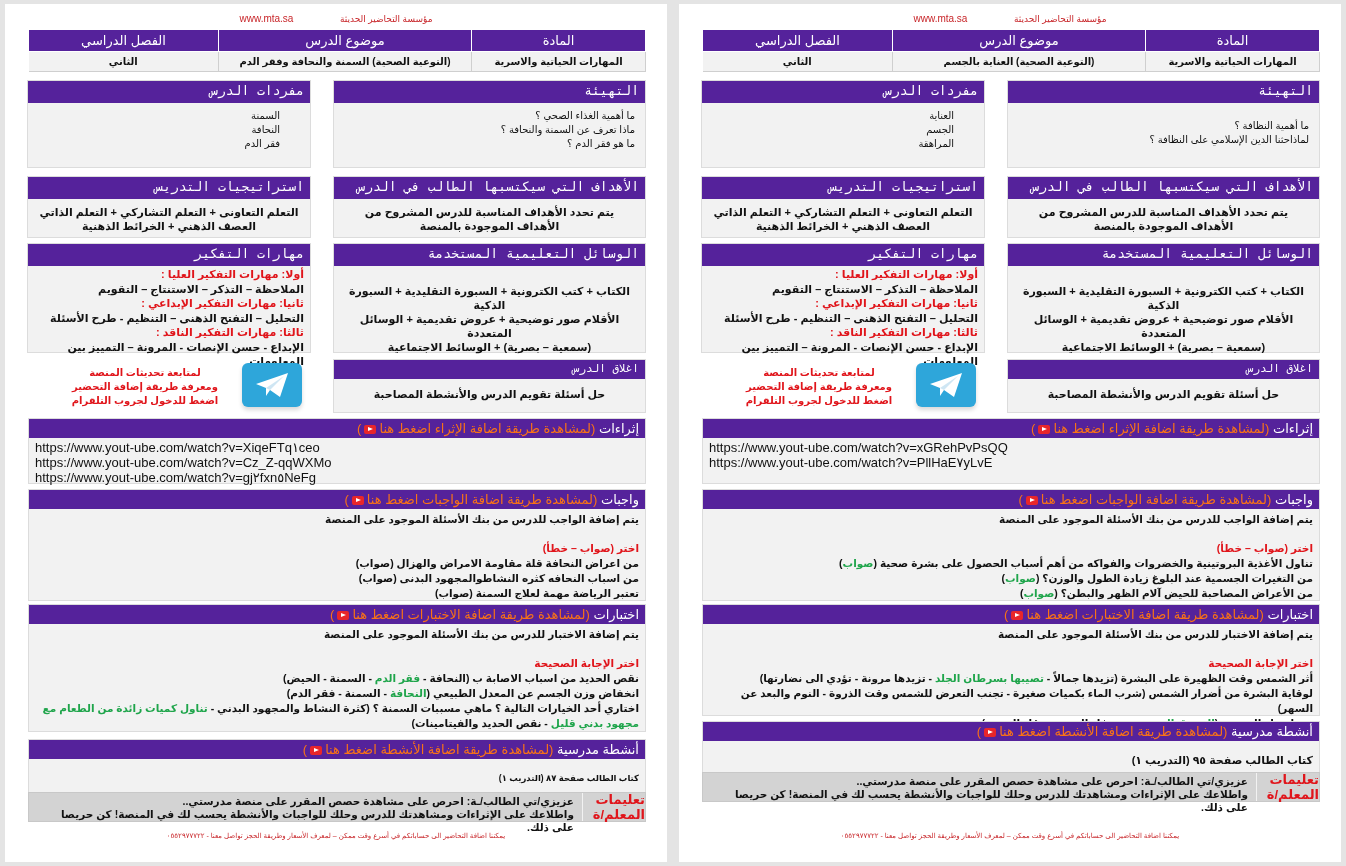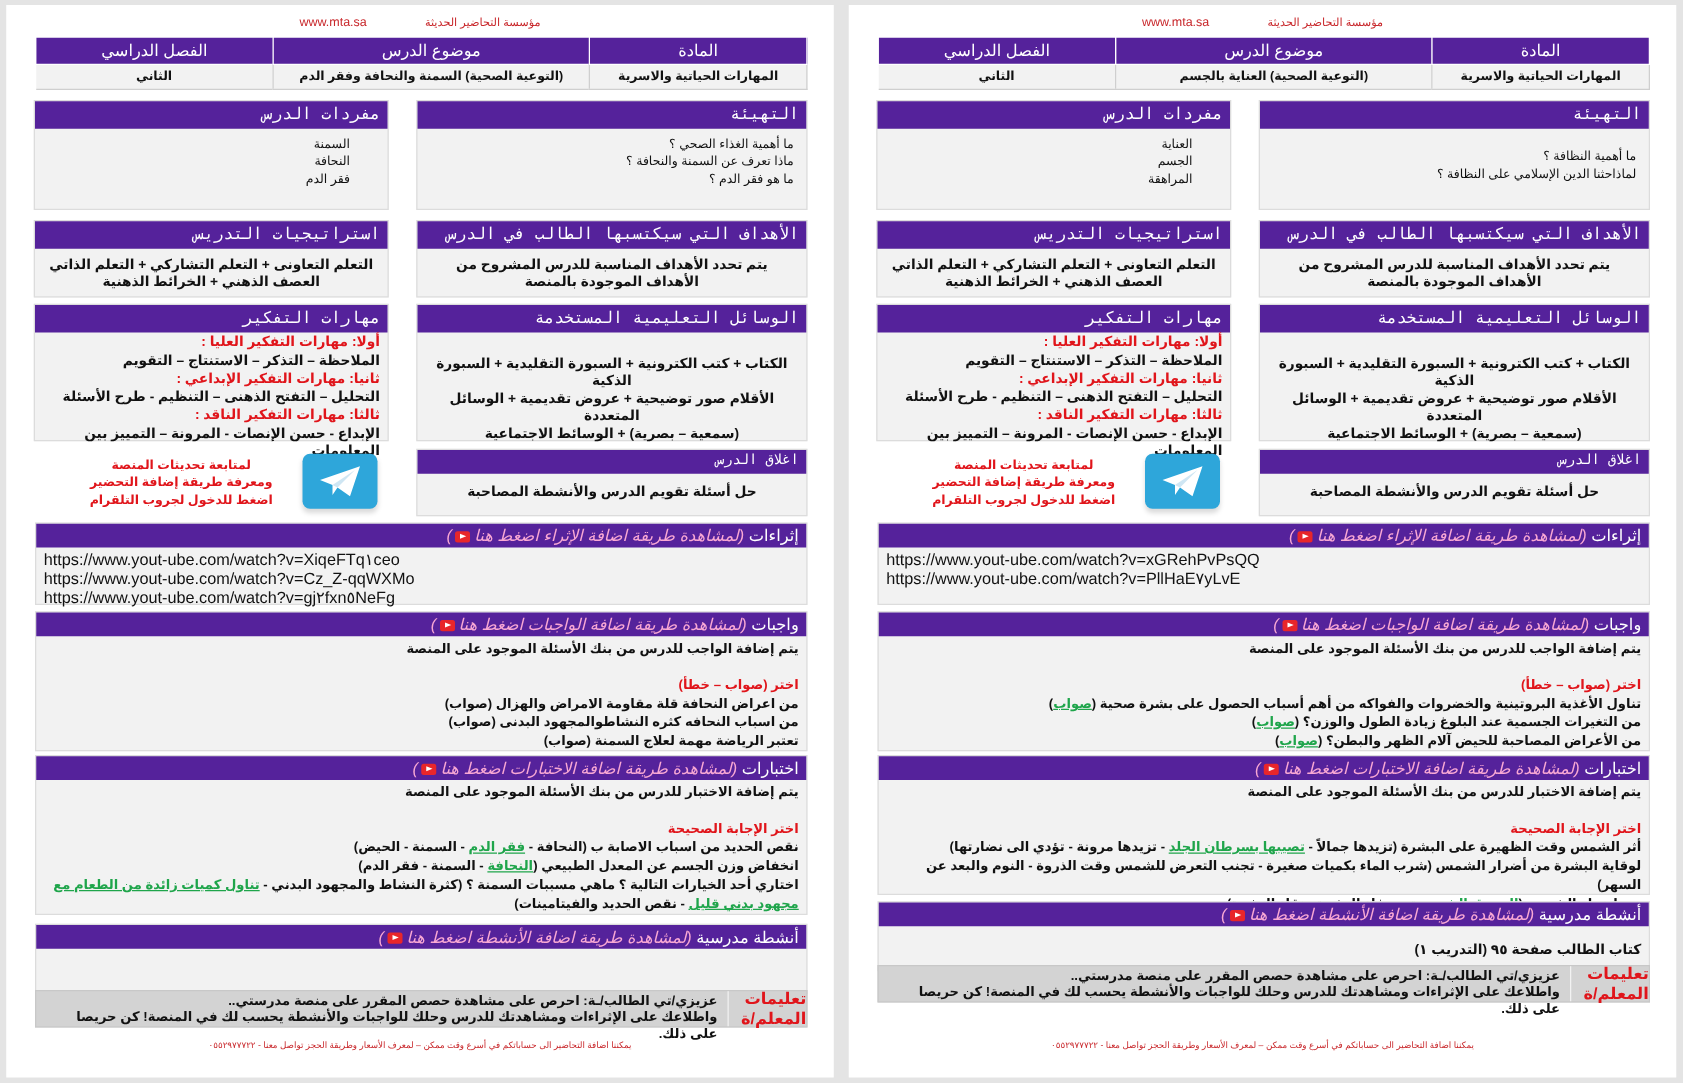--- a/index.html
+++ b/index.html
@@ -13,24 +13,24 @@
   .brand .url { font-size: 10px; }
   .hdr-table { position: absolute; top: 25px; left: 23px; width: 618px; border-collapse: collapse; direction: rtl; }
   .hdr-table th { background: #55229b; color: #fff; font-weight: normal; font-size: 13px; height: 22px; border: 1px solid #fff; }
   .hdr-table td { background: #f2f2f2; color: #111; font-weight: bold; font-size: 10px; height: 20px; text-align: center; border-right: 1px solid #cfcfcf; border-bottom: 1px solid #cfcfcf; }
   .box { position: absolute; background: #f2f2f2; border: 1px solid #dcdcdc; }
   .box .bh { background: #55229b; color: #fff; height: 22px; line-height: 22px; padding-right: 6px; font-size: 13px; text-align: right; font-family: Liberation Mono, monospace; }
   .box .bb { font-size: 10px; color: #111; text-align: right; padding: 6px 10px; line-height: 14px; }
   .bb.bold { font-weight: bold; font-size: 11px; }
   .bb.center { text-align: center; }
   .red { color: #e0151b; }
-  .green { color: #1fa54b; text-decoration: underline; }
+  .green { color: #1fa54b; }
   .wide { position: absolute; left: 23px; width: 618px; background: #f2f2f2; border: 1px solid #dcdcdc; }
   .wide .bh { background: #55229b; color: #fff; height: 19px; line-height: 19px; padding-right: 6px; font-size: 13px; text-align: right; }
-  .wide .bh .yel { color: #f9a8d4; font-style: italic; }
+  .wide .bh .yel { color: #f97316; }
   .yt { display: inline-block; width: 12px; height: 9px; background: #e8262a; border-radius: 2px; vertical-align: middle; position: relative; margin: 0 3px; }
   .yt::after { content: ""; position: absolute; left: 4px; top: 2px; border-left: 5px solid #fff; border-top: 2.5px solid transparent; border-bottom: 2.5px solid transparent; }
   .links { font-size: 13px; color: #111; text-align: right; padding: 2px 6px; line-height: 15px; direction: ltr; }
   .links div { text-align: left; }
   .wide .bb { font-size: 10.5px; font-weight: bold; color: #111; padding: 3px 6px; line-height: 15px; text-align: right; }
   .telegram { position: absolute; width: 60px; height: 44px; background: #2ea6da; border-radius: 6px; box-shadow: 0 3px 4px rgba(0,0,0,0.15); }
   .tg-text { position: absolute; font-size: 10px; font-weight: bold; color: #e0151b; text-align: center; line-height: 14px; width: 150px; }
   .teacher { position: absolute; left: 23px; width: 618px; height: 30px; background: #d3d3d3; display: flex; direction: rtl; border: 1px solid #c8c8c8; }
   .teacher .tl { width: 63px; color: #e0151b; font-weight: bold; font-size: 13px; display: flex; align-items: center; justify-content: center; border-left: 1px solid #f2f2f2; }
   .teacher .tm { flex: 1; font-size: 10.5px; font-weight: bold; color: #111; padding: 2px 8px; line-height: 13px; text-align: right; }
@@ -170,20 +170,21 @@
             <div><span>اختاري أحد الخيارات التالية ؟ ماهي مسببات السمنة ؟ (كثرة النشاط والمجهود البدني - </span><span class="green">تناول كميات زائدة من الطعام مع مجهود بدني قليل</span><span> - نقص الحديد والفيتامينات)</span></div>
           </div>
       </div>
     </div>
 
     <div class="wide act-box" style="height: 56px; top: 735px;">
       <div class="bh">
         <span>أنشطة مدرسية</span>
         <span class="yel"><span>(لمشاهدة طريقة اضافة الأنشطة اضغط هنا</span><span class="yt"></span><span>)</span></span>
       </div>
+      <div class="bb" style="font-size:8.5px; padding-top:12px">كتاب الطالب صفحة ٨٧ (التدريب ١)</div>
     </div>
 
     <div class="teacher" style="top: 788px;">
       <div class="tl">تعليمات المعلم/ة</div>
       <div class="tm">
         <div>عزيزي/تي الطالب/ـة: احرص على مشاهدة حصص المقرر على منصة مدرستي..</div>
         <div>واطلاعك على الإثراءات ومشاهدتك للدرس وحلك للواجبات والأنشطة يحسب لك في المنصة! كن حريصا على ذلك.</div>
       </div>
     </div>
 

